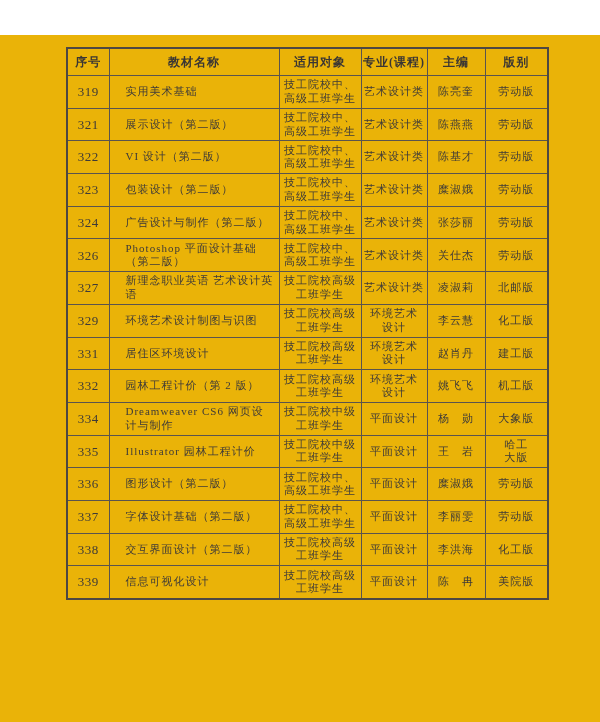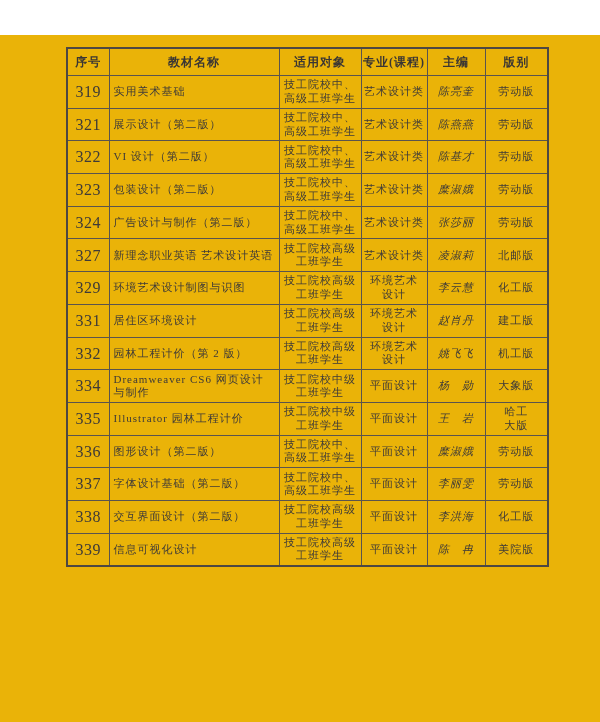--- a/index.html
+++ b/index.html
@@ -33,31 +33,31 @@
     font-weight:bold;
     letter-spacing:1px;
     color:#3a3634;
   }
   .catalog td{
     height:31.7px;
     font-size:11px;
     line-height:13.5px;
     letter-spacing:1.5px;
   }
-  td.c-no{font-size:16px;letter-spacing:0.5px;}
+  td.c-no{font-size:13px;letter-spacing:0.5px;}
   td.c-name{
     text-align:left;
-    padding:0 3px 0 4px;
+    padding:0 3px 0 16px;
     letter-spacing:1px;
   }
   td.c-aud,td.c-major,td.c-pub{
     white-space:pre-line;
     letter-spacing:1px;
   }
-  td.c-ed{letter-spacing:1px;font-style:italic;}
+  td.c-ed{letter-spacing:1px;}
 </style>
 </head>
 <body>
 
 <div class="page">
   <table class="catalog">
     <colgroup>
       <col style="width:42px">
       <col style="width:170px">
       <col style="width:82px">
@@ -115,20 +115,29 @@
         <tr>
           <td class="c-no">324</td>
           <td class="c-name">广告设计与制作（第二版）</td>
           <td class="c-aud">技工院校中、
 高级工班学生</td>
           <td class="c-major">艺术设计类</td>
           <td class="c-ed">张莎丽</td>
           <td class="c-pub">劳动版</td>
         </tr>
         <tr>
+          <td class="c-no">326</td>
+          <td class="c-name">Photoshop 平面设计基础（第二版）</td>
+          <td class="c-aud">技工院校中、
+高级工班学生</td>
+          <td class="c-major">艺术设计类</td>
+          <td class="c-ed">关仕杰</td>
+          <td class="c-pub">劳动版</td>
+        </tr>
+        <tr>
           <td class="c-no">327</td>
           <td class="c-name">新理念职业英语 艺术设计英语</td>
           <td class="c-aud">技工院校高级
 工班学生</td>
           <td class="c-major">艺术设计类</td>
           <td class="c-ed">凌淑莉</td>
           <td class="c-pub">北邮版</td>
         </tr>
         <tr>
           <td class="c-no">329</td>

